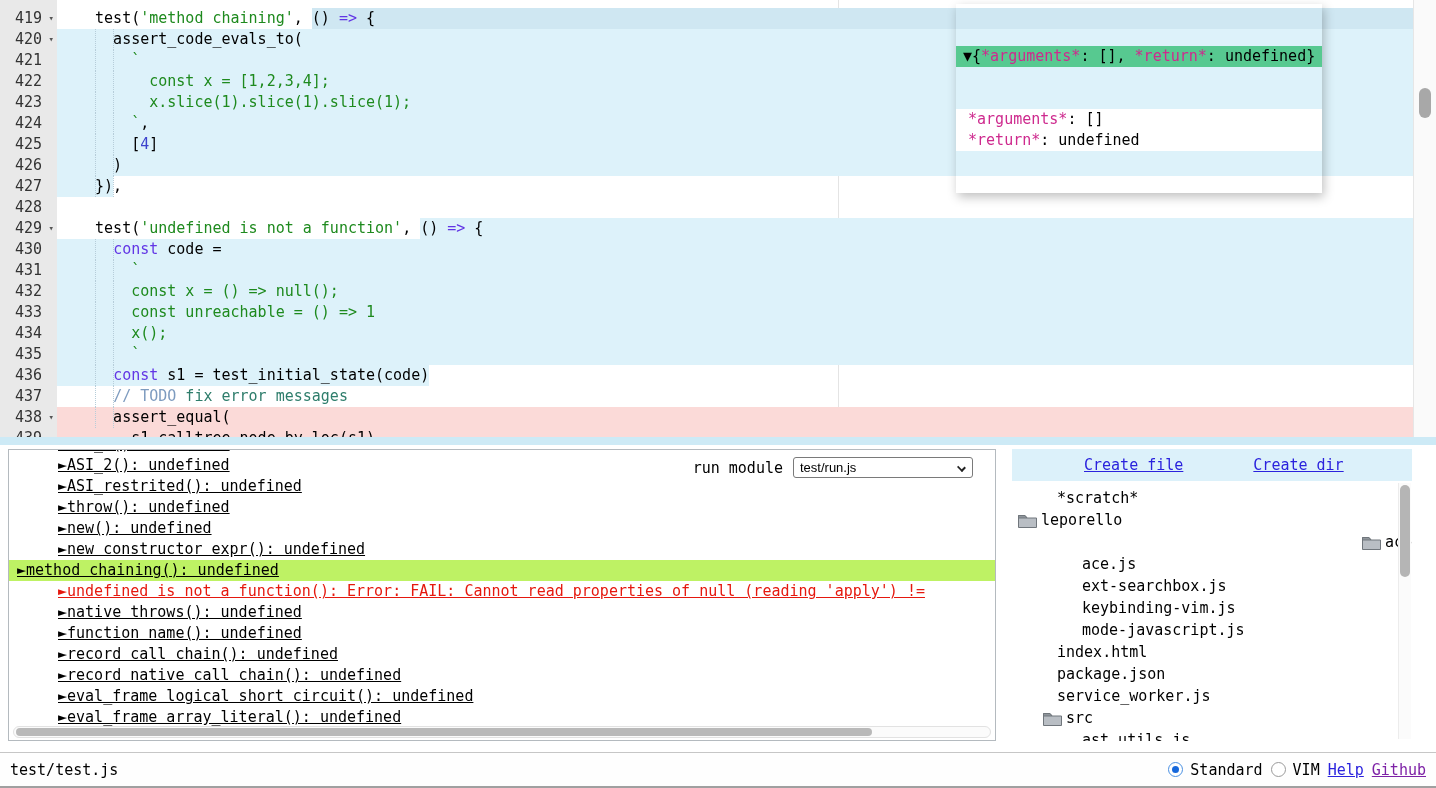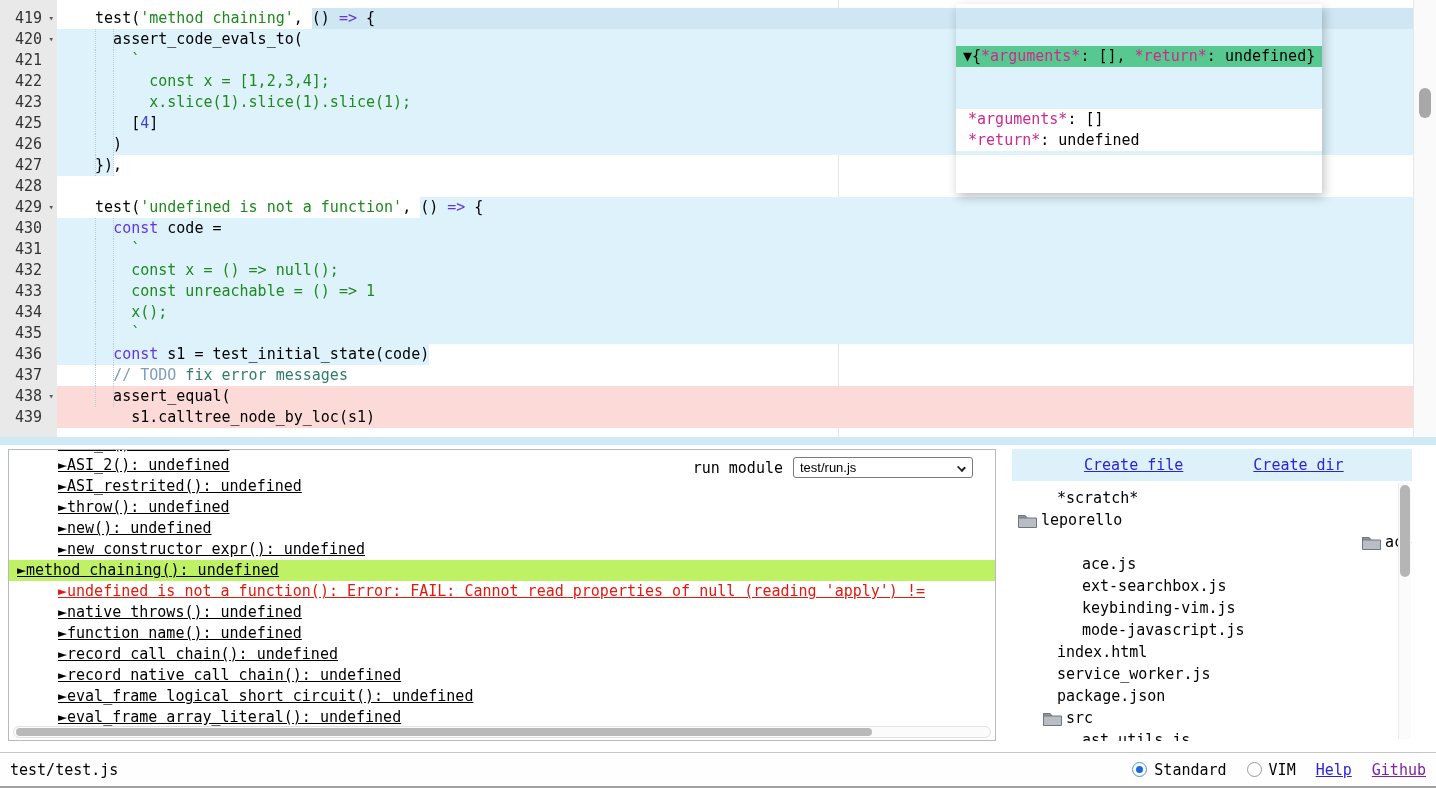--- a/index.html
+++ b/index.html
@@ -69,41 +69,42 @@
   .files-tree { position:relative; height:260px; background:#fff; overflow:hidden; padding-top:6px; }
   .tree-row { height:22px; line-height:22px; font-size:15px; white-space:pre; display:flex; align-items:center; color:#000; }
   .tree-row svg { margin-right:4px; flex:none; }
   .vscroll { position:absolute; right:1px; top:2px; width:13px; height:256px; background:#fbfbfb; border-left:1px solid #ececec; }
   .vthumb { position:absolute; left:1px; top:2px; width:10px; height:92px; background:#b5b5b5; border-radius:6px; }
 
   
   .statusbar { position:absolute; left:0; top:752px; width:1436px; height:36px; background:#fefefe;
                border-top:1px solid #c6c6c6; border-bottom:2px solid #a0a0a0;
                display:flex; align-items:center; font-size:15px; padding:0 10px; }
-  .sb-right { margin-left:auto; display:flex; align-items:center; gap:20px; }
+  .sb-right { margin-left:auto; display:flex; align-items:center; gap:8px; }
   .radio-group { display:flex; align-items:center; gap:7px; cursor:pointer; }
   .radio { width:15px; height:15px; border-radius:50%; border:1px solid #9a9a9a; background:#fff; position:relative; flex:none; }
   .radio.sel { border-color:#4a90e2; }
   .radio.sel::after { content:""; position:absolute; left:3px; top:3px; width:7px; height:7px; border-radius:50%; background:#1668dc; }
   .statusbar a { text-decoration:underline; cursor:pointer; }
 </style>
 </head>
 <body>
 
 <div id="app">
 
   <div class="editor">
     <div class="gutter-bg"></div>
     <div class="print-margin"></div>
     <div class="ed-rows" id="ed-rows">
         <div class="ed-row"><div class="gut">419<span class="fold-widget">▾</span></div><div class="code"><div class="hl" style="background: rgb(207, 231, 242); left: calc(26ch + 20px); right: 0px;"></div><span class="txt"><span class="c-p">  test(</span><span class="c-s">'method chaining'</span><span class="c-p">, () </span><span class="c-k">=&gt;</span><span class="c-p"> {</span></span></div></div>
         <div class="ed-row"><div class="gut">420<span class="fold-widget">▾</span></div><div class="code"><div class="hl" style="background: rgb(221, 242, 250); left: 0px; right: 0px;"></div><div class="guide" style="left: calc(2ch + 20px);"></div><div class="guide" style="left: calc(4ch + 20px);"></div><span class="txt"><span class="c-p">    assert_code_evals_to(</span></span></div></div>
         <div class="ed-row"><div class="gut">421</div><div class="code"><div class="hl" style="background: rgb(221, 242, 250); left: 0px; right: 0px;"></div><div class="guide" style="left: calc(2ch + 20px);"></div><div class="guide" style="left: calc(4ch + 20px);"></div><span class="txt"><span class="c-s">      `</span></span></div></div>
         <div class="ed-row"><div class="gut">422</div><div class="code"><div class="hl" style="background: rgb(221, 242, 250); left: 0px; right: 0px;"></div><div class="guide" style="left: calc(2ch + 20px);"></div><div class="guide" style="left: calc(4ch + 20px);"></div><span class="txt"><span class="c-s">        const x = [1,2,3,4];</span></span></div></div>
         <div class="ed-row"><div class="gut">423</div><div class="code"><div class="hl" style="background: rgb(221, 242, 250); left: 0px; right: 0px;"></div><div class="guide" style="left: calc(2ch + 20px);"></div><div class="guide" style="left: calc(4ch + 20px);"></div><span class="txt"><span class="c-s">        x.slice(1).slice(1).slice(1);</span></span></div></div>
+        <div class="ed-row"><div class="gut">424</div><div class="code"><div class="hl" style="background: rgb(221, 242, 250); left: 0px; right: 0px;"></div><div class="guide" style="left: calc(2ch + 20px);"></div><div class="guide" style="left: calc(4ch + 20px);"></div><span class="txt"><span class="c-s">      `</span><span class="c-p">,</span></span></div></div>
         <div class="ed-row"><div class="gut">425</div><div class="code"><div class="hl" style="background: rgb(221, 242, 250); left: 0px; right: 0px;"></div><div class="guide" style="left: calc(2ch + 20px);"></div><div class="guide" style="left: calc(4ch + 20px);"></div><span class="txt"><span class="c-p">      [</span><span class="c-n">4</span><span class="c-p">]</span></span></div></div>
         <div class="ed-row"><div class="gut">426</div><div class="code"><div class="hl" style="background: rgb(221, 242, 250); left: 0px; right: 0px;"></div><div class="guide" style="left: calc(2ch + 20px);"></div><div class="guide" style="left: calc(4ch + 20px);"></div><span class="txt"><span class="c-p">    )</span></span></div></div>
         <div class="ed-row"><div class="gut">427</div><div class="code"><div class="hl" style="background: rgb(221, 242, 250); left: 0px; width: calc(4ch + 20px);"></div><div class="guide" style="left: calc(2ch + 20px);"></div><div class="guide" style="left: calc(4ch + 20px);"></div><span class="txt"><span class="c-p">  }),</span></span></div></div>
         <div class="ed-row"><div class="gut">428</div><div class="code"><span class="txt"></span></div></div>
         <div class="ed-row"><div class="gut">429<span class="fold-widget">▾</span></div><div class="code"><div class="hl" style="background: rgb(221, 242, 250); left: calc(38ch + 20px); right: 0px;"></div><span class="txt"><span class="c-p">  test(</span><span class="c-s">'undefined is not a function'</span><span class="c-p">, () </span><span class="c-k">=&gt;</span><span class="c-p"> {</span></span></div></div>
         <div class="ed-row"><div class="gut">430</div><div class="code"><div class="hl" style="background: rgb(221, 242, 250); left: 0px; right: 0px;"></div><div class="guide" style="left: calc(2ch + 20px);"></div><div class="guide" style="left: calc(4ch + 20px);"></div><span class="txt"><span class="c-p">    </span><span class="c-k">const</span><span class="c-p"> code =</span></span></div></div>
         <div class="ed-row"><div class="gut">431</div><div class="code"><div class="hl" style="background: rgb(221, 242, 250); left: 0px; right: 0px;"></div><div class="guide" style="left: calc(2ch + 20px);"></div><div class="guide" style="left: calc(4ch + 20px);"></div><span class="txt"><span class="c-s">      `</span></span></div></div>
         <div class="ed-row"><div class="gut">432</div><div class="code"><div class="hl" style="background: rgb(221, 242, 250); left: 0px; right: 0px;"></div><div class="guide" style="left: calc(2ch + 20px);"></div><div class="guide" style="left: calc(4ch + 20px);"></div><span class="txt"><span class="c-s">      const x = () =&gt; null();</span></span></div></div>
         <div class="ed-row"><div class="gut">433</div><div class="code"><div class="hl" style="background: rgb(221, 242, 250); left: 0px; right: 0px;"></div><div class="guide" style="left: calc(2ch + 20px);"></div><div class="guide" style="left: calc(4ch + 20px);"></div><span class="txt"><span class="c-s">      const unreachable = () =&gt; 1</span></span></div></div>
         <div class="ed-row"><div class="gut">434</div><div class="code"><div class="hl" style="background: rgb(221, 242, 250); left: 0px; right: 0px;"></div><div class="guide" style="left: calc(2ch + 20px);"></div><div class="guide" style="left: calc(4ch + 20px);"></div><span class="txt"><span class="c-s">      x();</span></span></div></div>
@@ -169,22 +170,22 @@
             </svg><span>leporello</span></div>
           <div class="tree-row" style="padding-left: 31px; justify-content: flex-end;"><svg width="19" height="15" viewBox="0 0 19 15">
               <path d="M0.5 2.5 h6.5 l2 2.5 h9.5 v9.5 h-18 z" fill="#b9bec4" stroke="#70767c"></path>
               <path d="M0.5 2.5 h6.5 l2 2.5 h-8.5 z" fill="#8f959b" stroke="#70767c"></path>
             </svg><span>ace</span></div>
           <div class="tree-row" style="padding-left: 70px;"><span>ace.js</span></div>
           <div class="tree-row" style="padding-left: 70px;"><span>ext-searchbox.js</span></div>
           <div class="tree-row" style="padding-left: 70px;"><span>keybinding-vim.js</span></div>
           <div class="tree-row" style="padding-left: 70px;"><span>mode-javascript.js</span></div>
           <div class="tree-row" style="padding-left: 45px;"><span>index.html</span></div>
+          <div class="tree-row" style="padding-left: 45px;"><span>package.json</span></div>
           <div class="tree-row" style="padding-left: 45px;"><span>service_worker.js</span></div>
-          <div class="tree-row" style="padding-left: 45px;"><span>package.json</span></div>
           <div class="tree-row" style="padding-left: 31px;"><svg width="19" height="15" viewBox="0 0 19 15">
               <path d="M0.5 2.5 h6.5 l2 2.5 h9.5 v9.5 h-18 z" fill="#b9bec4" stroke="#70767c"></path>
               <path d="M0.5 2.5 h6.5 l2 2.5 h-8.5 z" fill="#8f959b" stroke="#70767c"></path>
             </svg><span>src</span></div>
           <div class="tree-row" style="padding-left: 70px;"><span>ast_utils.js</span></div>
         </div>
       <div class="vscroll" style="top:34px;">
         <div class="vthumb"></div>
       </div>
     </div>

